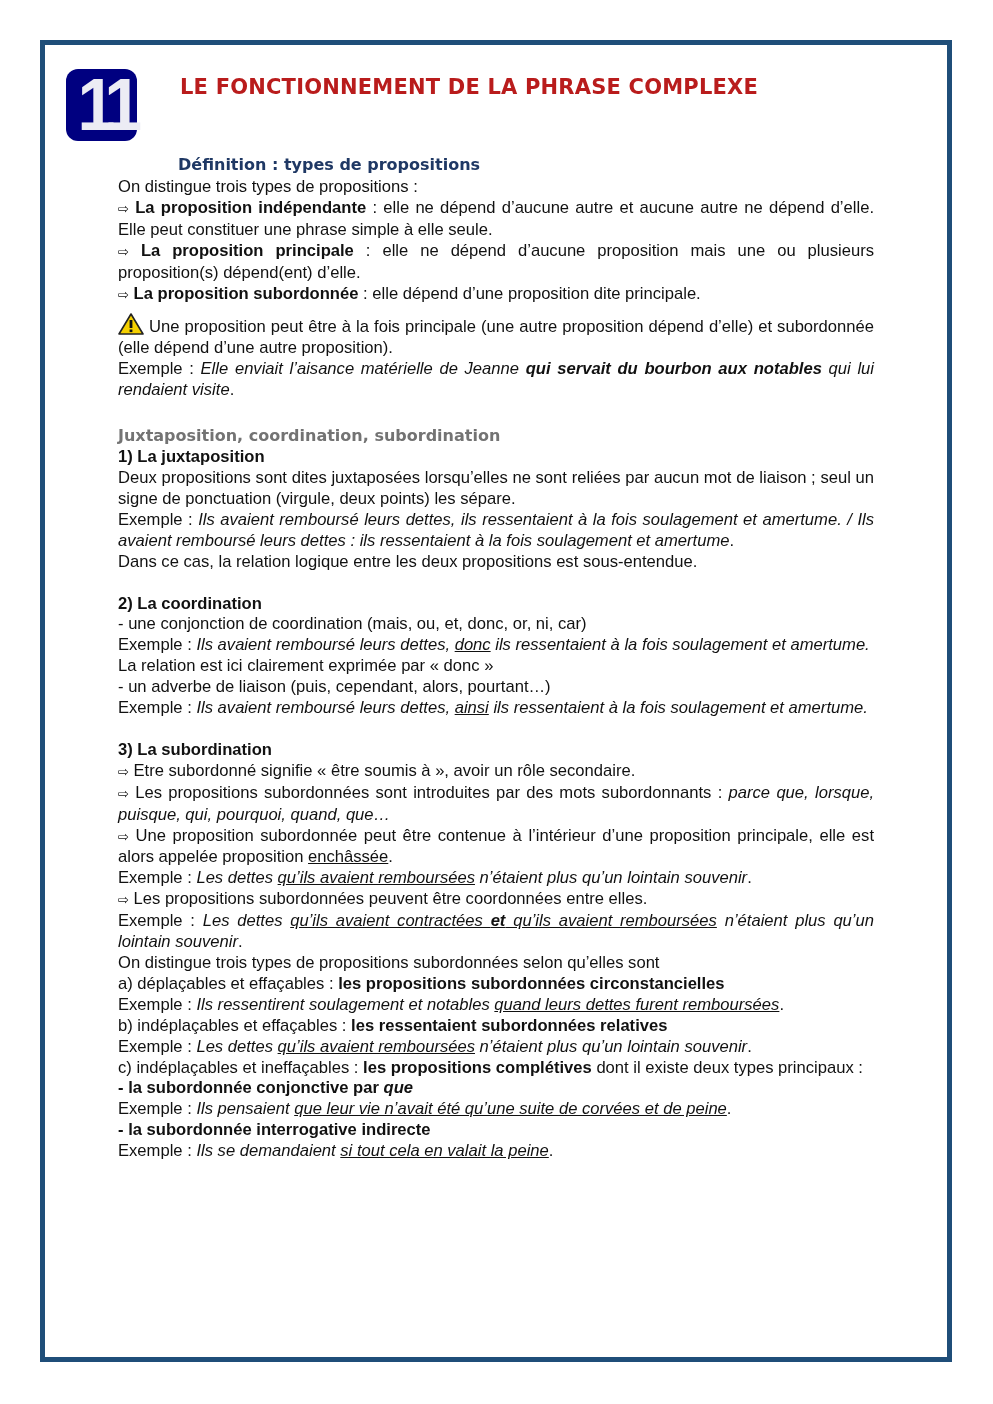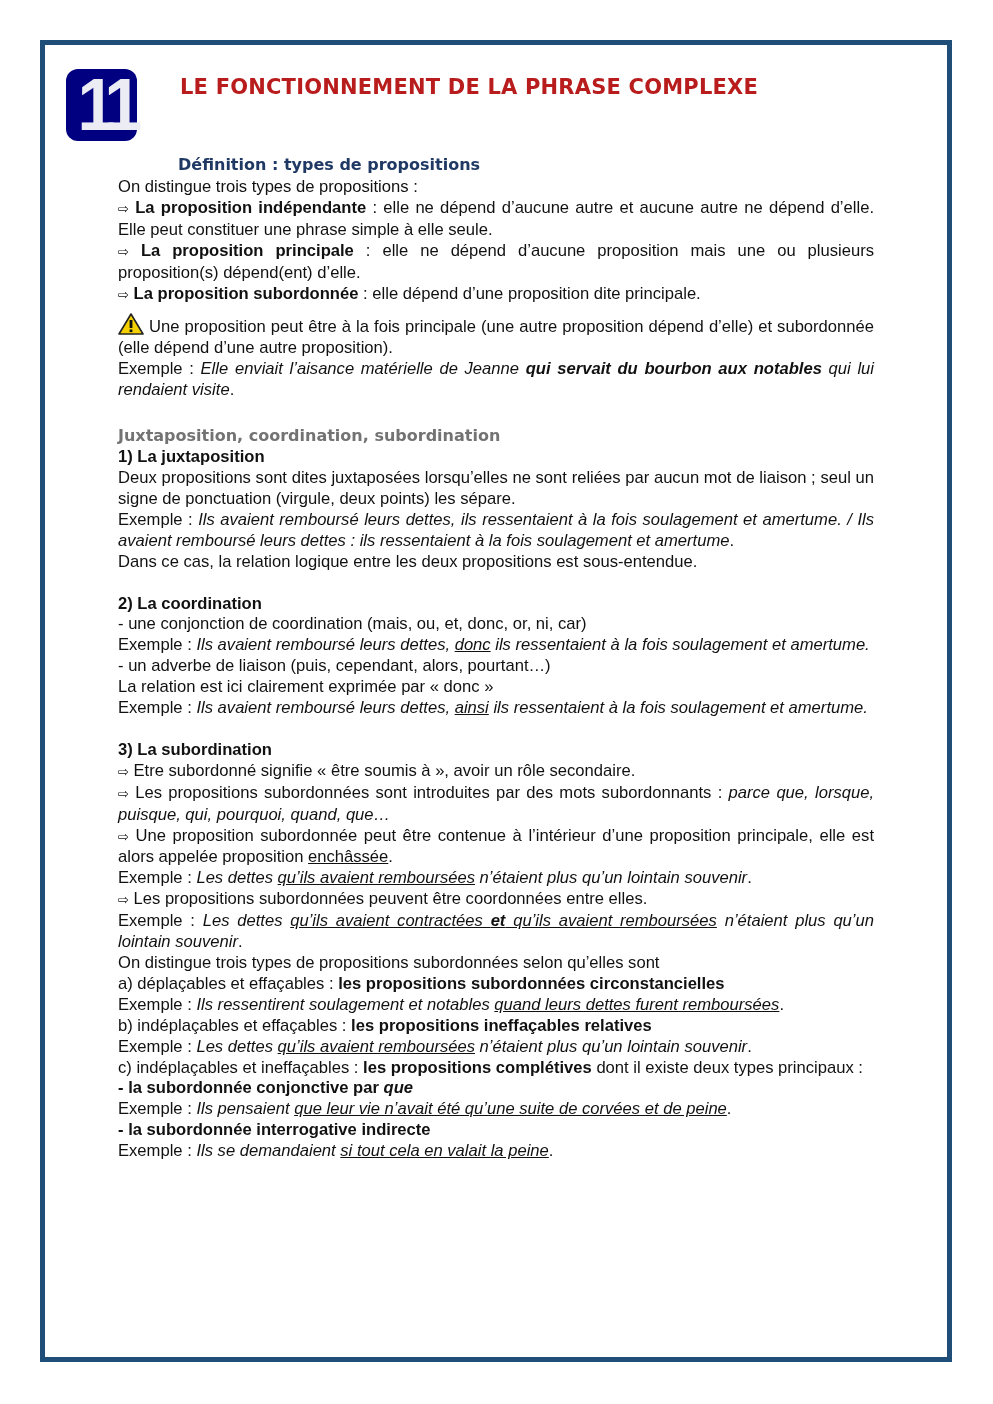--- a/index.html
+++ b/index.html
@@ -81,35 +81,35 @@
 
   <p class="sub-h">1) La juxtaposition</p>
   <p class="j">Deux propositions sont dites juxtaposées lorsqu’elles ne sont reliées par aucun mot de liaison ; seul un signe de ponctuation (virgule, deux points) les sépare.</p>
   <p class="j"><span>Exemple : </span><i>Ils avaient remboursé leurs dettes, ils ressentaient à la fois soulagement et amertume. / Ils avaient remboursé leurs dettes : ils ressentaient à la fois soulagement et amertume</i><span>.</span></p>
   <p>Dans ce cas, la relation logique entre les deux propositions est sous-entendue.</p>
 
   <div class="gap"></div>
   <p class="sub-h">2) La coordination</p>
   <p>- une conjonction de coordination (mais, ou, et, donc, or, ni, car)</p>
   <p class="j"><span>Exemple : </span><i>Ils avaient remboursé leurs dettes, </i><i><u>donc</u></i><i> ils ressentaient à la fois soulagement et amertume.</i></p>
+  <p>La relation est ici clairement exprimée par « donc »</p>
   <p>- un adverbe de liaison (puis, cependant, alors, pourtant…)</p>
-  <p>La relation est ici clairement exprimée par « donc »</p>
   <p class="j"><span>Exemple : </span><i>Ils avaient remboursé leurs dettes, </i><i><u>ainsi</u></i><i> ils ressentaient à la fois soulagement et amertume.</i></p>
 
   <div class="gap"></div>
   <p class="sub-h">3) La subordination</p>
   <p><span class="arrow">⇨</span><span> Etre subordonné signifie « être soumis à », avoir un rôle secondaire.</span></p>
   <p class="j"><span class="arrow">⇨</span><span> Les propositions subordonnées sont introduites par des mots subordonnants : </span><i>parce que, lorsque, puisque, qui, pourquoi, quand, que…</i></p>
   <p class="j"><span class="arrow">⇨</span><span> Une proposition subordonnée peut être contenue à l’intérieur d’une proposition principale, elle  est alors appelée proposition </span><u>enchâssée</u><span>.</span></p>
   <p><span>Exemple : </span><i>Les dettes </i><i><u>qu’ils avaient remboursées</u></i><i> n’étaient plus qu’un lointain souvenir</i><span>.</span></p>
   <p><span class="arrow">⇨</span><span> Les propositions subordonnées peuvent être coordonnées entre elles.</span></p>
   <p class="j"><span>Exemple : </span><i>Les dettes </i><i><u>qu’ils avaient contractées </u></i><b><i><u>et</u></i></b><i><u> qu’ils avaient remboursées</u></i><i> n’étaient plus qu’un lointain souvenir</i><span>.</span></p>
   <p>On distingue trois types de propositions subordonnées selon qu’elles sont</p>
   <p><span>a) déplaçables et effaçables : </span><b>les propositions subordonnées circonstancielles</b></p>
   <p><span>Exemple : </span><i>Ils ressentirent soulagement et notables </i><i><u>quand leurs dettes furent remboursées</u></i><span>.</span></p>
-  <p><span>b) indéplaçables et effaçables : </span><b>les propositions ineffaçables relatives</b></p>
+  <p><span>b) indéplaçables et effaçables : </span><b>les ressentaient subordonnées relatives</b></p>
   <p><span>Exemple : </span><i>Les dettes </i><i><u>qu’ils avaient remboursées</u></i><i> n’étaient plus qu’un lointain souvenir</i><span>.</span></p>
   <p class="j"><span>c) indéplaçables et ineffaçables : </span><b>les propositions complétives</b><span> dont il existe deux types principaux :</span></p>
   <p><b>- la subordonnée conjonctive par </b><b><i>que</i></b></p>
   <p><span>Exemple : </span><i>Ils pensaient </i><i><u>que leur vie n’avait été qu’une suite de corvées et de peine</u></i><span>.</span></p>
   <p><b>- la subordonnée interrogative indirecte</b></p>
   <p><span>Exemple : </span><i>Ils se demandaient </i><i><u>si tout cela en valait la peine</u></i><span>.</span></p>
 </div>
 
 </body></html>

